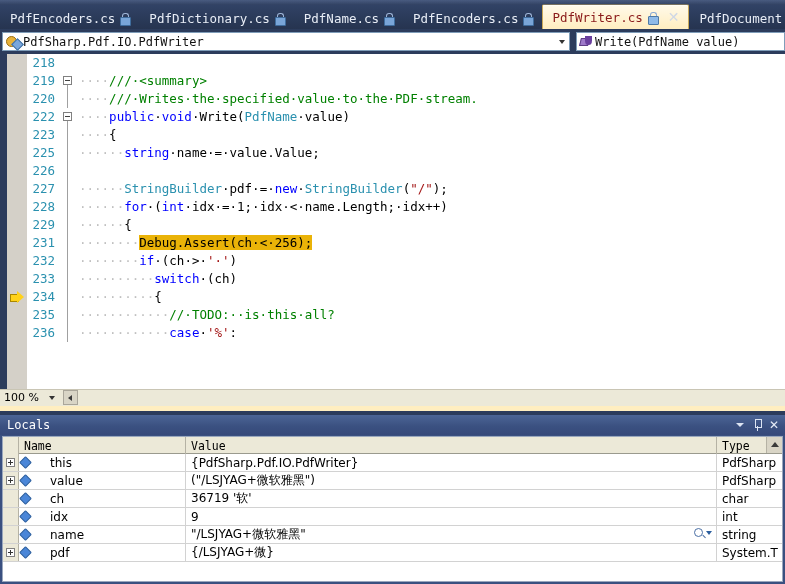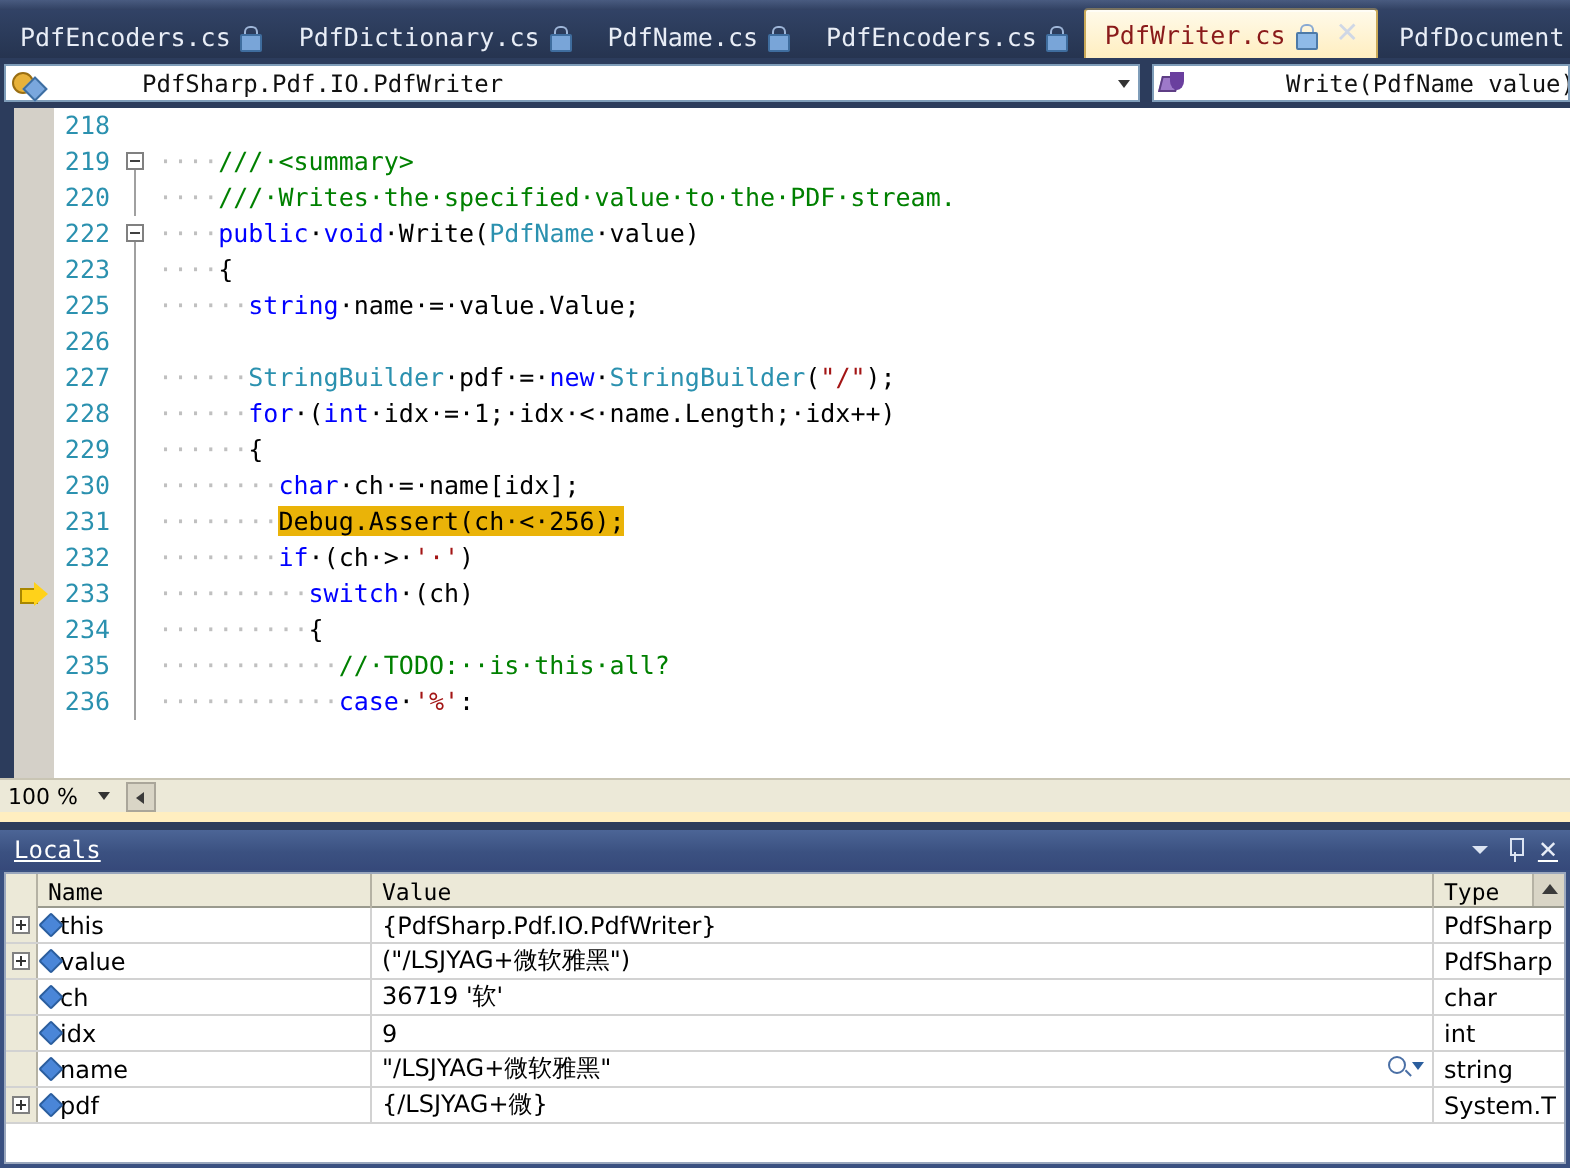--- a/index.html
+++ b/index.html
@@ -63,21 +63,21 @@
 
   
   .navbar{
     position:absolute;left:0;top:29px;width:785px;height:25px;
     background:#2c3c5c;display:flex;align-items:center;
     padding:0 0 0 2px;box-sizing:border-box;
   }
   .combo{
     height:19px;background:#fff;border:1px solid #7f9db9;
     display:flex;align-items:center;box-sizing:border-box;
-    font-size:12px;color:#111;position:relative;gap:48px;
+    font-size:12px;color:#111;position:relative;
   }
   .combo-type{flex:0 0 auto;width:568px;margin-right:6px;padding-left:3px;}
   .combo-member{flex:1 1 auto;padding-left:3px;min-width:0;}
   .combo-txt{
     white-space:nowrap;overflow:hidden;
     font-family:"DejaVu Sans Mono","Liberation Mono",monospace;
   }
   .combo-arrow{
     position:absolute;right:4px;top:50%;transform:translateY(-50%);
     width:0;height:0;border-left:3.5px solid transparent;
@@ -152,21 +152,21 @@
   }
   .arrow-cur .head{
     position:absolute;left:7px;top:0;width:0;height:0;
     border-top:6px solid transparent;border-bottom:6px solid transparent;
     border-left:7px solid #ffd21a;
   }
 
   
   .hscroll{
     position:absolute;left:0;top:389px;width:785px;height:17px;
-    background:#ece9d8;display:flex;align-items:center;
+    background:#ece9d8;display:flex;align-items:flex-start;
     border-top:1px solid #c9c5b4;box-sizing:border-box;
   }
   .zoombox{
     display:flex;align-items:center;height:15px;
     background:#ece9d8;padding-left:4px;
     font-family:"DejaVu Sans","Liberation Sans",sans-serif;
     font-size:11px;color:#000;
   }
   .zoom-arrow{
     width:0;height:0;margin:0 8px 0 10px;
@@ -198,21 +198,20 @@
   .locals{
     position:absolute;left:0;top:415px;width:785px;height:169px;
     background:#3a5080;
   }
   .locals-title{
     height:20px;display:flex;align-items:center;
     padding-left:7px;box-sizing:border-box;
     background:linear-gradient(180deg,#4c6596 0%,#3b5181 55%,#36497a 100%);
     color:#ffffff;font-size:12px;
     font-family:"DejaVu Sans Mono","Liberation Mono",monospace;
-    text-decoration:underline;
   }
   .locals-title .spacer{flex:1 1 auto;}
   .tbtn{
     margin-right:6px;color:#e6ecf7;font-size:12px;line-height:1;
     font-family:"DejaVu Sans","Liberation Sans",sans-serif;
   }
   .tbtn.caret{width:0;height:0;margin-right:9px;
     border-left:4px solid transparent;border-right:4px solid transparent;
     border-top:4px solid #dce4f2;}
   .pin{position:relative;width:9px;height:12px;margin-right:7px;}
@@ -253,21 +252,21 @@
     box-sizing:border-box;font-size:12px;color:#000;
     font-family:"DejaVu Sans","Liberation Sans",sans-serif;
   }
   .gc{
     display:flex;align-items:center;height:17px;
     border-right:1px solid #d2d2d2;box-sizing:border-box;
     overflow:hidden;white-space:nowrap;
   }
   .gc.c-gut{width:16px;background:#ece9d8;border-right:1px solid #b5b2a4;
     justify-content:center;padding:0;}
-  .gc.c-name{width:167px;padding-left:2px;gap:0;}
+  .gc.c-name{width:167px;padding-left:2px;gap:20px;}
   .gc.c-val{width:531px;padding-left:5px;position:relative;}
   .gc.c-type{flex:1 1 auto;padding-left:5px;border-right:none;}
   .expander{
     width:9px;height:9px;border:1px solid #808080;background:#fff;
     position:relative;box-sizing:border-box;flex:0 0 auto;
   }
   .expander::before{content:"";position:absolute;left:1px;top:3px;width:5px;height:1px;background:#333;}
   .expander::after{content:"";position:absolute;left:3px;top:1px;width:1px;height:5px;background:#333;}
   .diamond{
     width:9px;height:9px;background:#4a86d8;transform:rotate(45deg);
@@ -368,21 +367,20 @@
           <div class="coderow"><span class="lnum">218</span><span class="fold"></span><span class="ctext"></span></div>
           <div class="coderow"><span class="lnum">219</span><span class="fold"><span class="vline half-bot"></span><span class="box"></span></span><span class="ctext"><span class="dot">····</span><span class="cm">///·&lt;summary&gt;</span></span></div>
           <div class="coderow"><span class="lnum">220</span><span class="fold"><span class="vline"></span></span><span class="ctext"><span class="dot">····</span><span class="cm">///·Writes·the·specified·value·to·the·PDF·stream.</span></span></div>
           <div class="coderow"><span class="lnum">222</span><span class="fold"><span class="vline half-bot"></span><span class="box"></span></span><span class="ctext"><span class="dot">····</span><span class="kw">public</span>·<span class="kw">void</span>·Write(<span class="ty">PdfName</span>·value)</span></div>
           <div class="coderow"><span class="lnum">223</span><span class="fold"><span class="vline"></span></span><span class="ctext"><span class="dot">····</span>{</span></div>
           <div class="coderow"><span class="lnum">225</span><span class="fold"><span class="vline"></span></span><span class="ctext"><span class="dot">······</span><span class="kw">string</span>·name·=·value.Value;</span></div>
           <div class="coderow"><span class="lnum">226</span><span class="fold"><span class="vline"></span></span><span class="ctext"></span></div>
           <div class="coderow"><span class="lnum">227</span><span class="fold"><span class="vline"></span></span><span class="ctext"><span class="dot">······</span><span class="ty">StringBuilder</span>·pdf·=·<span class="kw">new</span>·<span class="ty">StringBuilder</span>(<span class="st">"/"</span>);</span></div>
           <div class="coderow"><span class="lnum">228</span><span class="fold"><span class="vline"></span></span><span class="ctext"><span class="dot">······</span><span class="kw">for</span>·(<span class="kw">int</span>·idx·=·1;·idx·&lt;·name.Length;·idx++)</span></div>
           <div class="coderow"><span class="lnum">229</span><span class="fold"><span class="vline"></span></span><span class="ctext"><span class="dot">······</span>{</span></div>
-          <div class="coderow"><span class="lnum">230</span><span class="fold"><span class="vline"></span></span><span class="ctext"><span class="dot">········</span><span class="kw">char</span>·ch·=·name[idx];</span></div>
           <div class="coderow"><span class="lnum">231</span><span class="fold"><span class="vline"></span></span><span class="ctext"><span class="dot">········</span><span class="hl">Debug.Assert(ch·&lt;·256);</span></span></div>
           <div class="coderow"><span class="lnum">232</span><span class="fold"><span class="vline"></span></span><span class="ctext"><span class="dot">········</span><span class="kw">if</span>·(ch·&gt;·<span class="st">'·'</span>)</span></div>
           <div class="coderow"><span class="lnum">233</span><span class="fold"><span class="vline"></span></span><span class="ctext"><span class="dot">··········</span><span class="kw">switch</span>·(ch)</span></div>
           <div class="coderow"><span class="lnum">234</span><span class="fold"><span class="vline"></span></span><span class="ctext"><span class="dot">··········</span>{</span></div>
           <div class="coderow"><span class="lnum">235</span><span class="fold"><span class="vline"></span></span><span class="ctext"><span class="dot">············</span><span class="cm">//·TODO:··is·this·all?</span></span></div>
           <div class="coderow"><span class="lnum">236</span><span class="fold"><span class="vline"></span></span><span class="ctext"><span class="dot">············</span><span class="kw">case</span>·<span class="st">'%'</span>:</span></div>
         </div>
     </div>
   </div>
 

